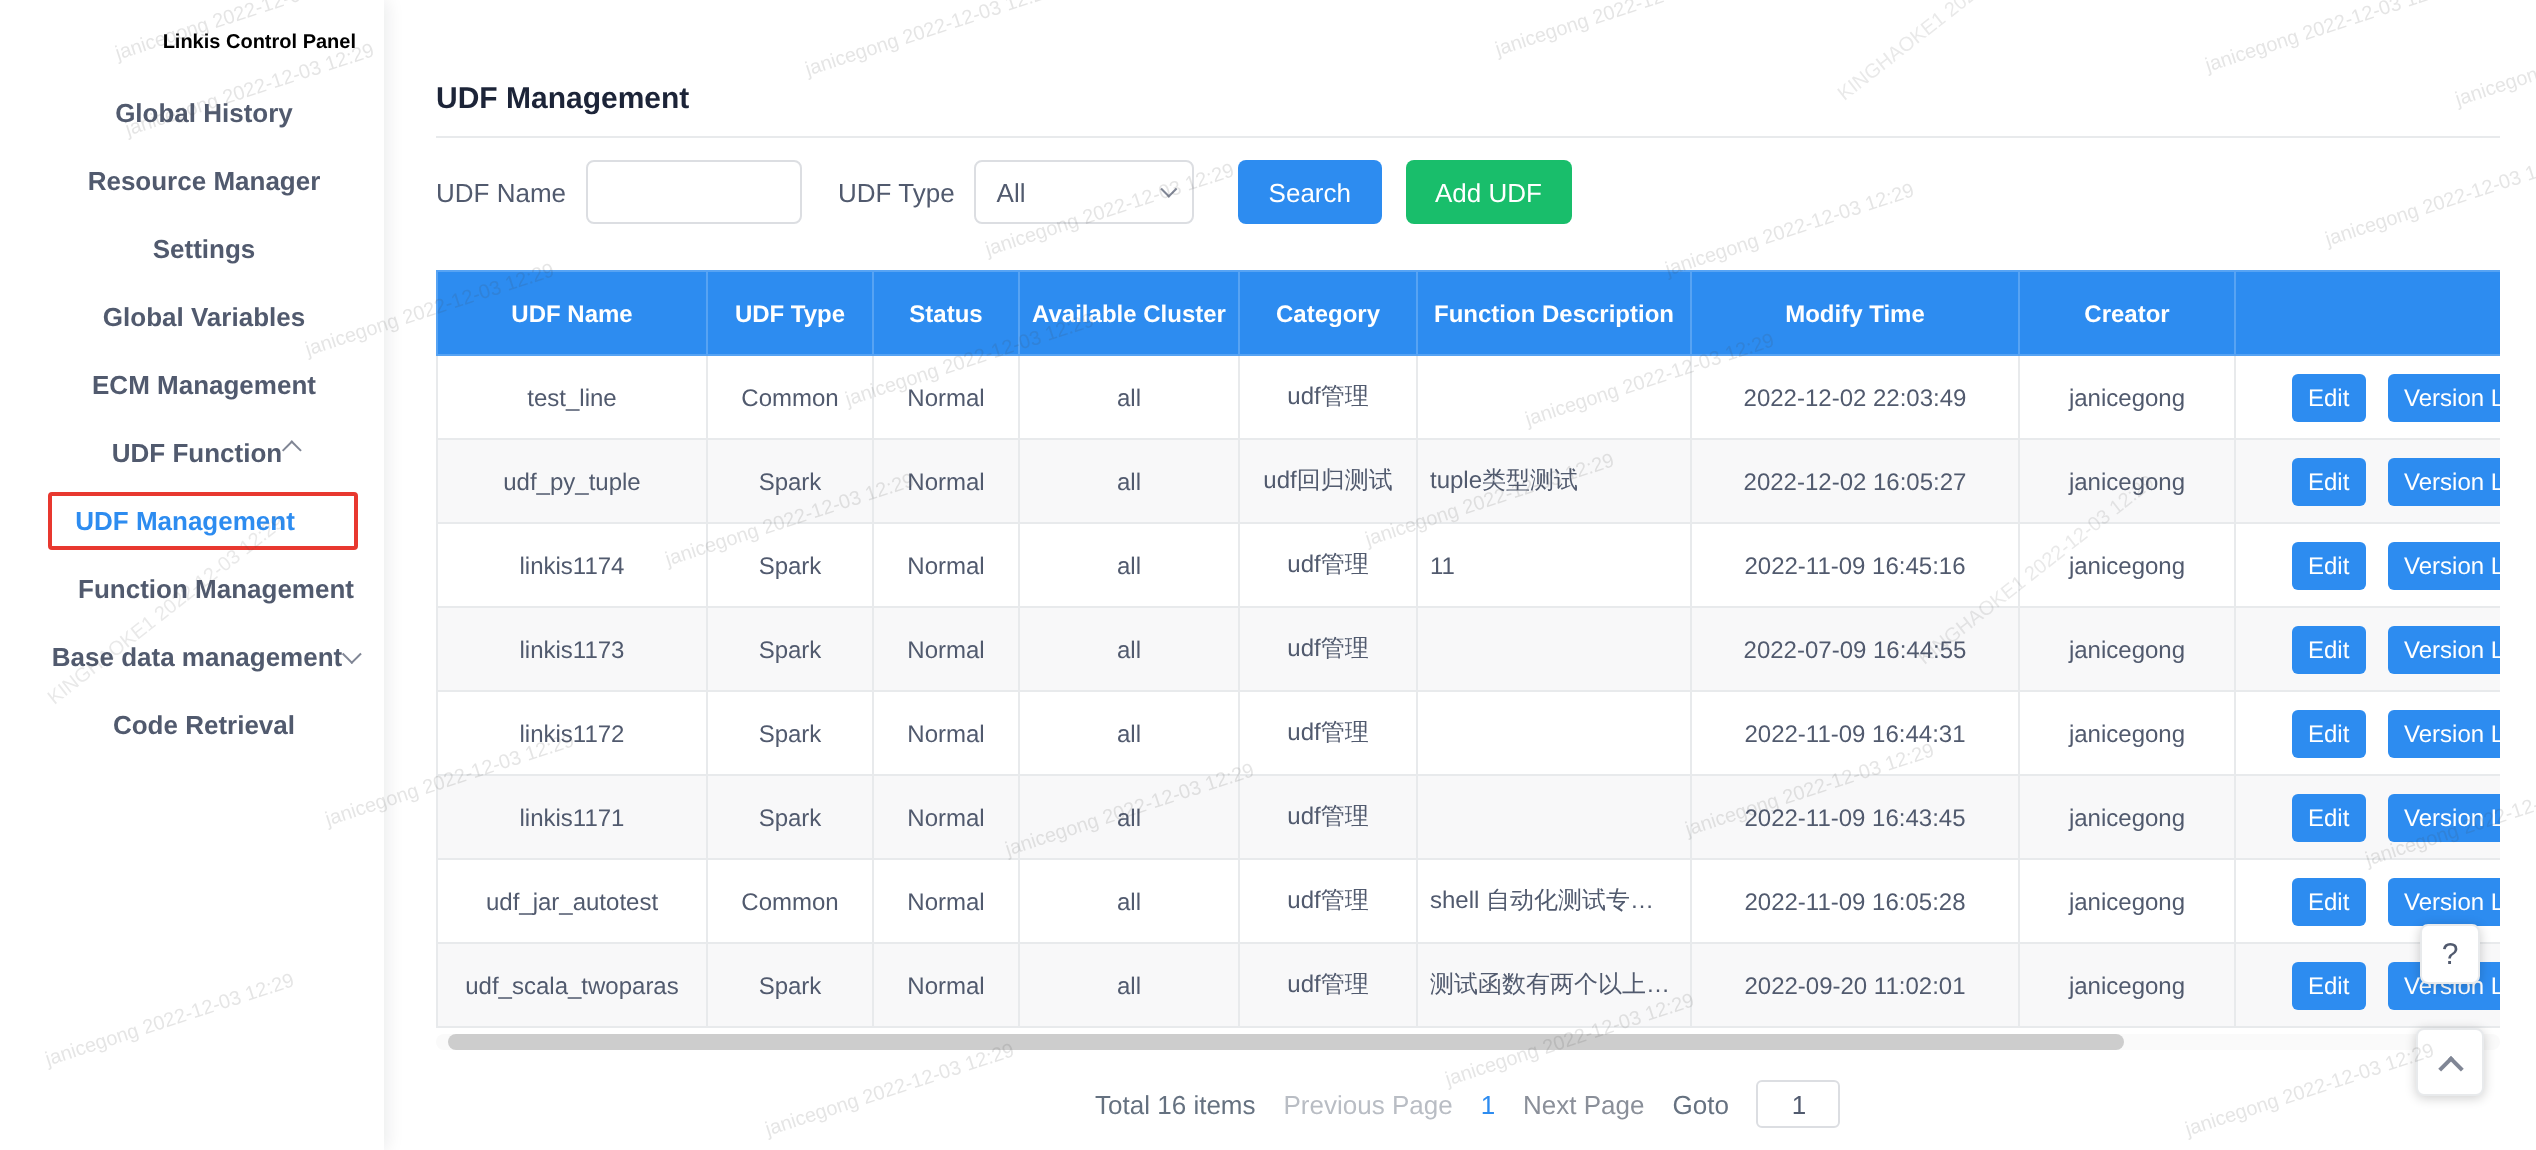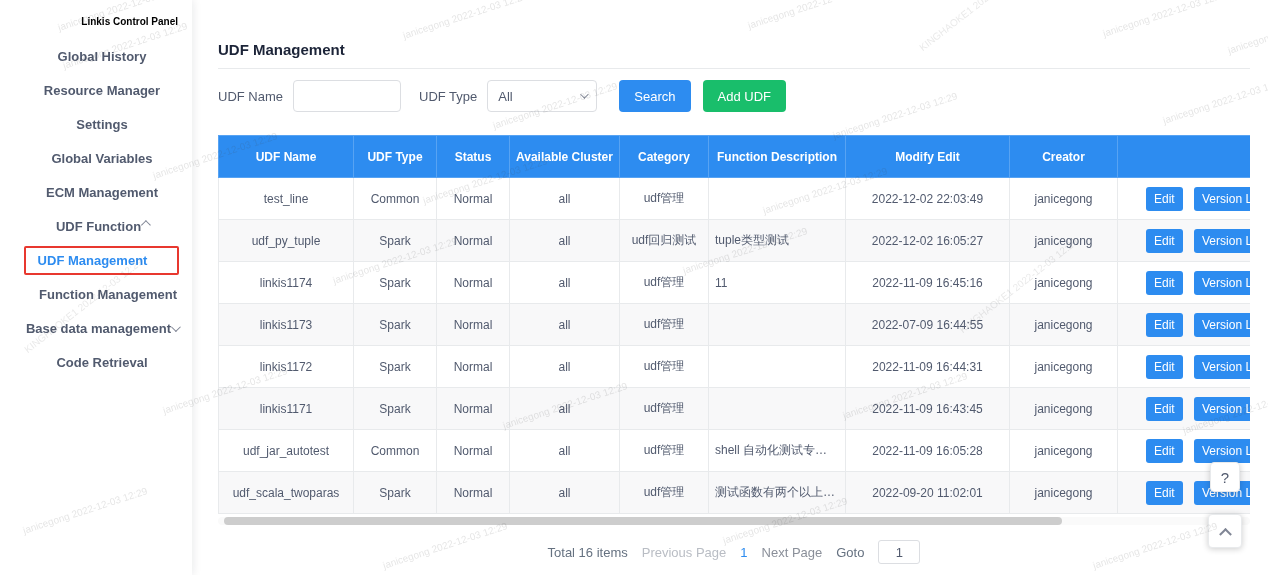--- a/index.html
+++ b/index.html
@@ -176,21 +176,21 @@
           <col style="width:230px">
       </colgroup>
       <thead>
         <tr>
           <th>UDF Name</th>
           <th>UDF Type</th>
           <th>Status</th>
           <th>Available Cluster</th>
           <th>Category</th>
           <th>Function Description</th>
-          <th>Modify Edit</th>
+          <th>Modify Time</th>
           <th>Creator</th>
           <th></th>
         </tr>
       </thead>
       <tbody>
         <tr>
           <td>test_line</td>
           <td>Common</td>
           <td>Normal</td>
           <td>all</td>

